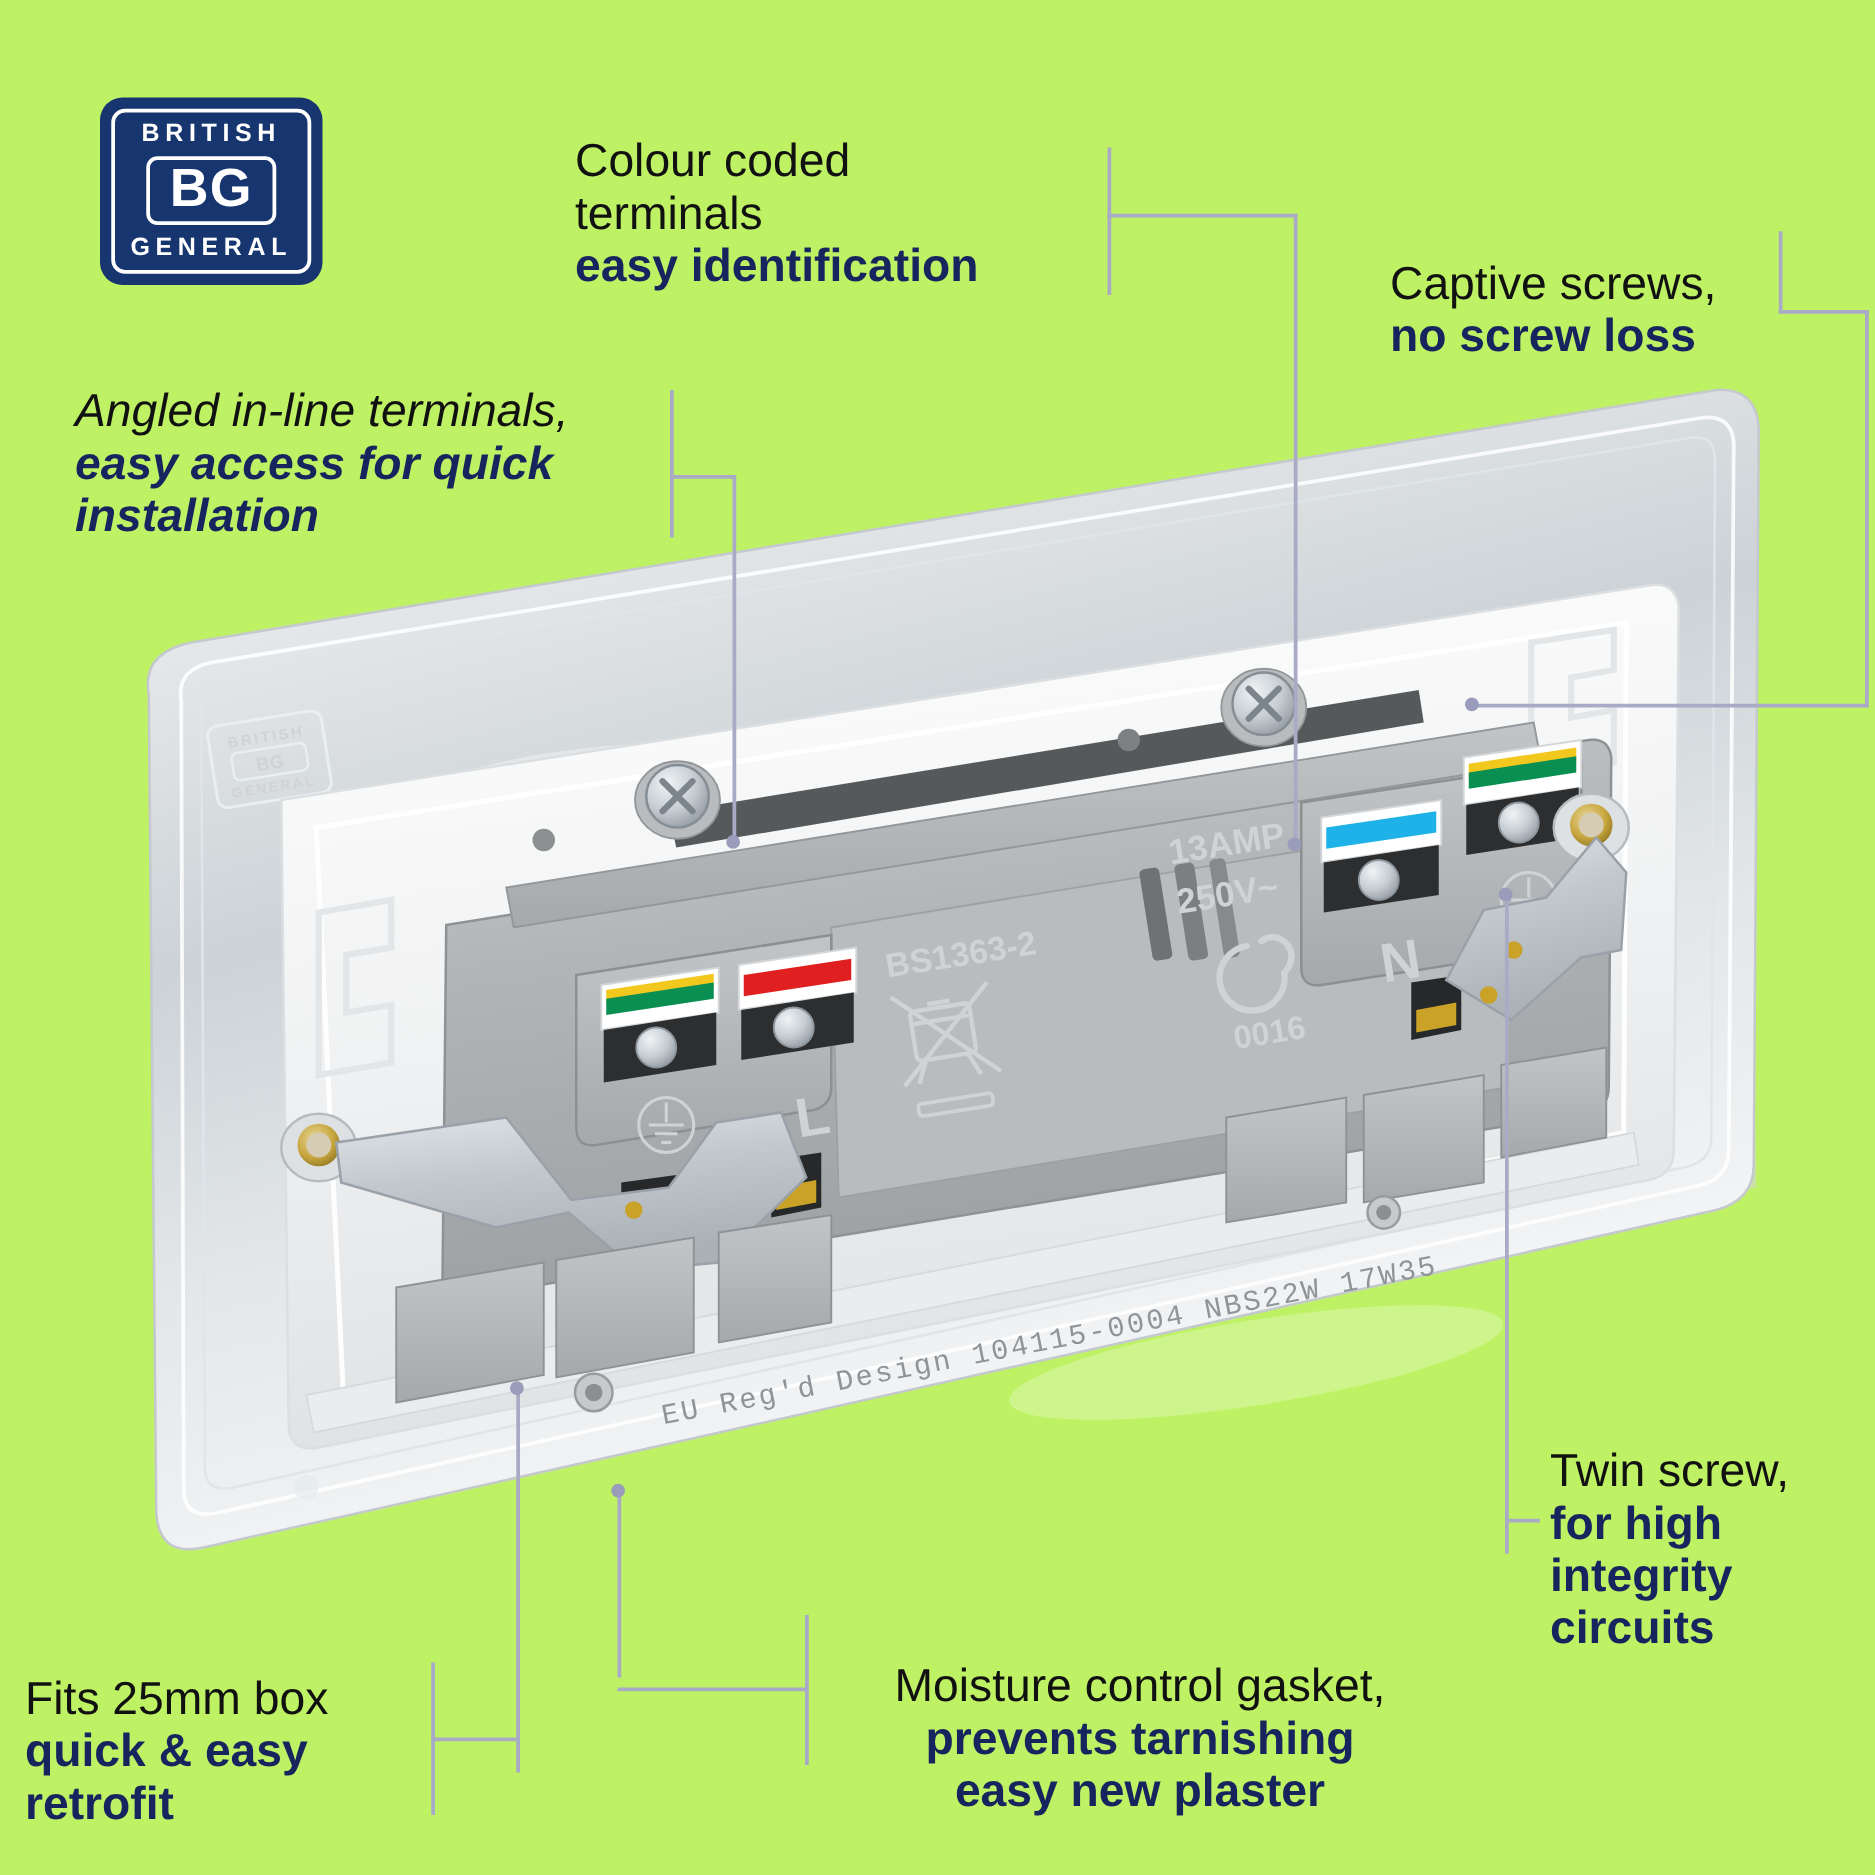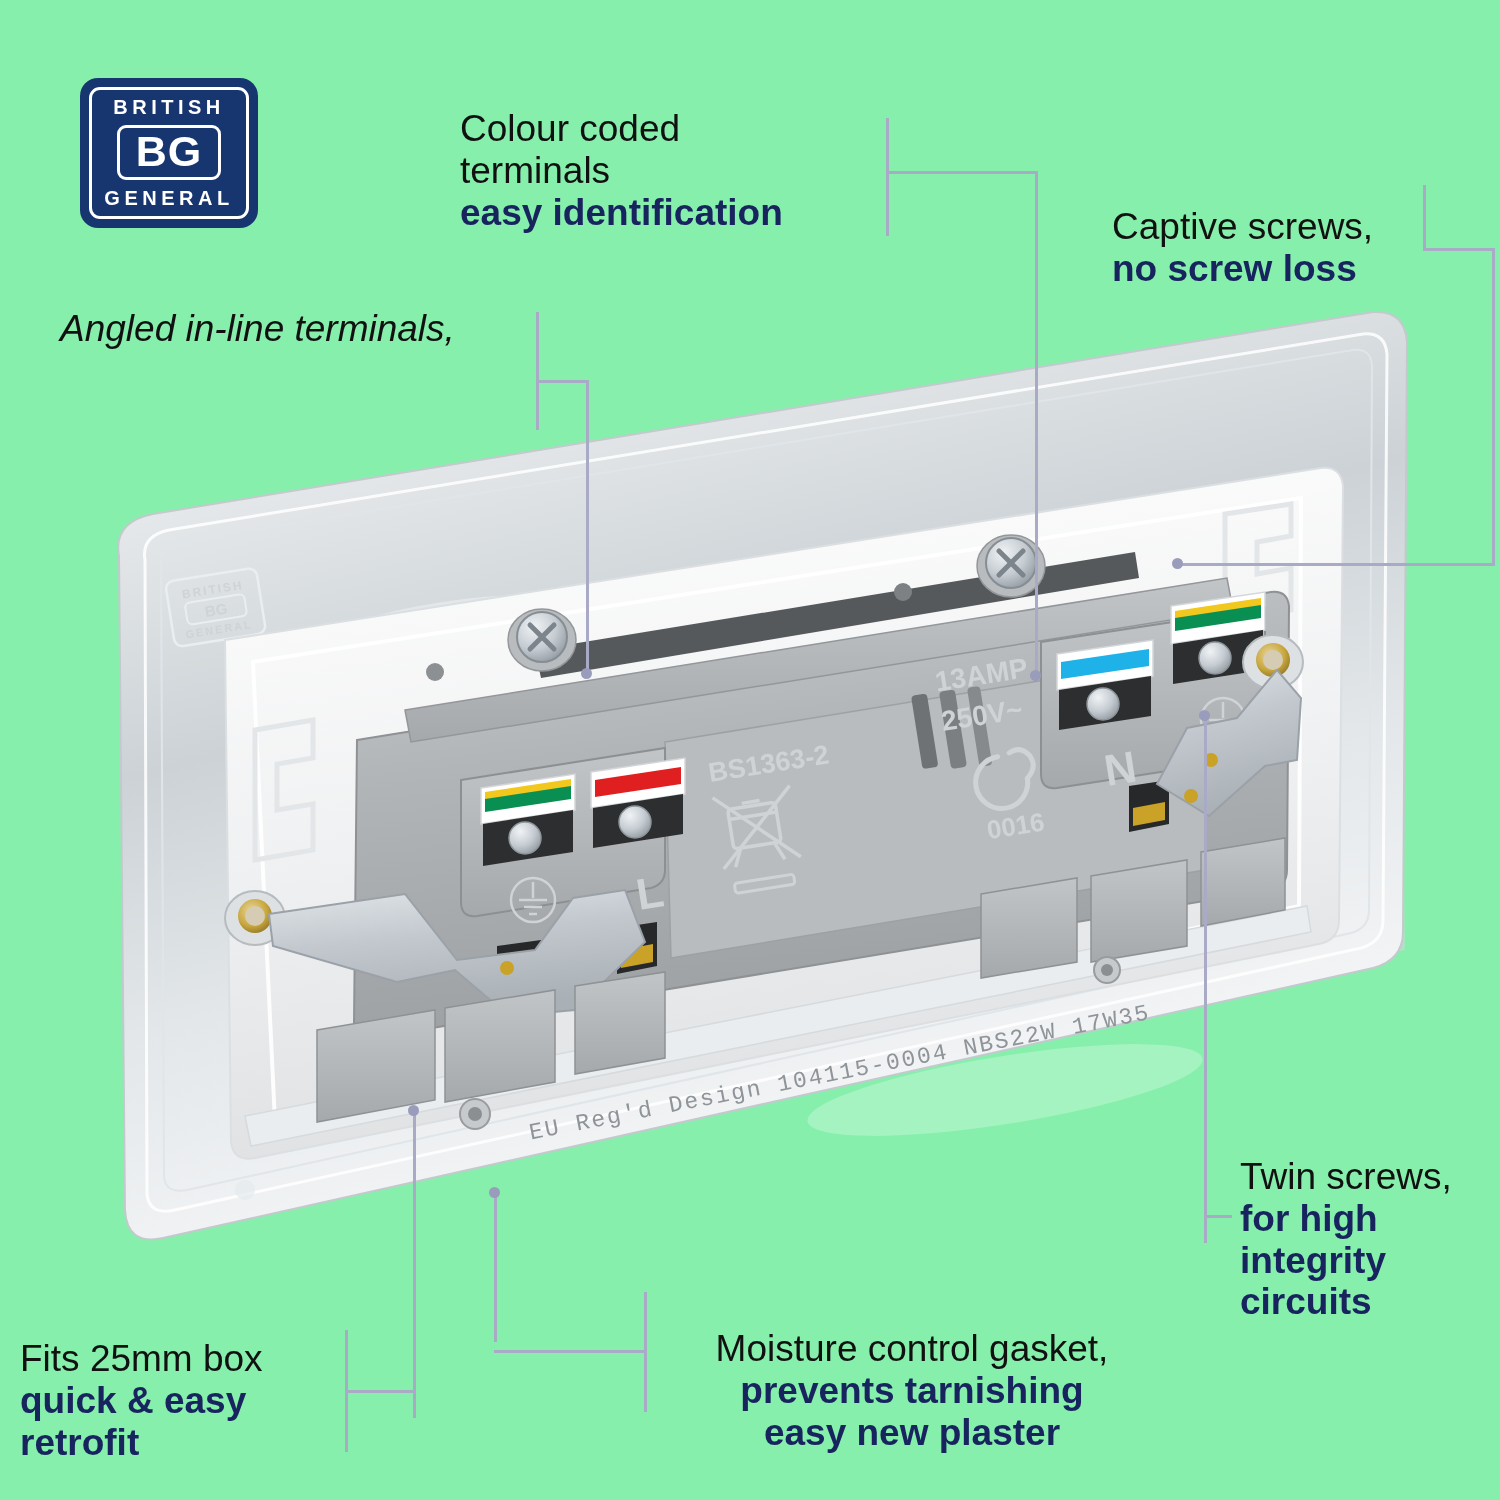--- a/index.html
+++ b/index.html
@@ -5,21 +5,21 @@
   * { box-sizing: border-box; margin: 0; padding: 0; }
   html, body {
     width: 1500px; height: 1500px;
     background: #ffffff;
     font-family: "Liberation Sans", sans-serif;
     overflow: hidden;
   }
   #stage {
     position: relative;
     width: 1500px; height: 1500px;
-    background: #86efac;
+    background: #bef264;
   }
 
   
   .logo {
     position: absolute; left: 80px; top: 78px;
     width: 178px; height: 150px;
     background: #17366f;
     border-radius: 18px;
     padding: 9px;
   }
@@ -376,24 +376,26 @@
     <div class="c-bold">easy identification</div>
   </div>
 
   <div class="callout ta-l" style="left:1112px; top:180px; width:300px;">
     <div class="c-plain">Captive screws,</div>
     <div class="c-bold">no screw loss</div>
   </div>
 
   <div class="callout ta-r" style="left:60px; top:308px; width:452px;font-style:italic;">
     <div class="c-plain">Angled in-line terminals,</div>
+    <div class="c-bold">easy access for quick
+installation</div>
   </div>
 
   <div class="callout ta-l" style="left:1240px; top:1130px; width:250px;">
-    <div class="c-plain">Twin screws,</div>
+    <div class="c-plain">Twin screw,</div>
     <div class="c-bold">for high
 integrity
 circuits</div>
   </div>
 
   <div class="callout ta-l" style="left:682px; top:1302px; width:460px;text-align:center;">
     <div class="c-plain">Moisture control gasket,</div>
     <div class="c-bold">prevents tarnishing
 easy new plaster</div>
   </div>

